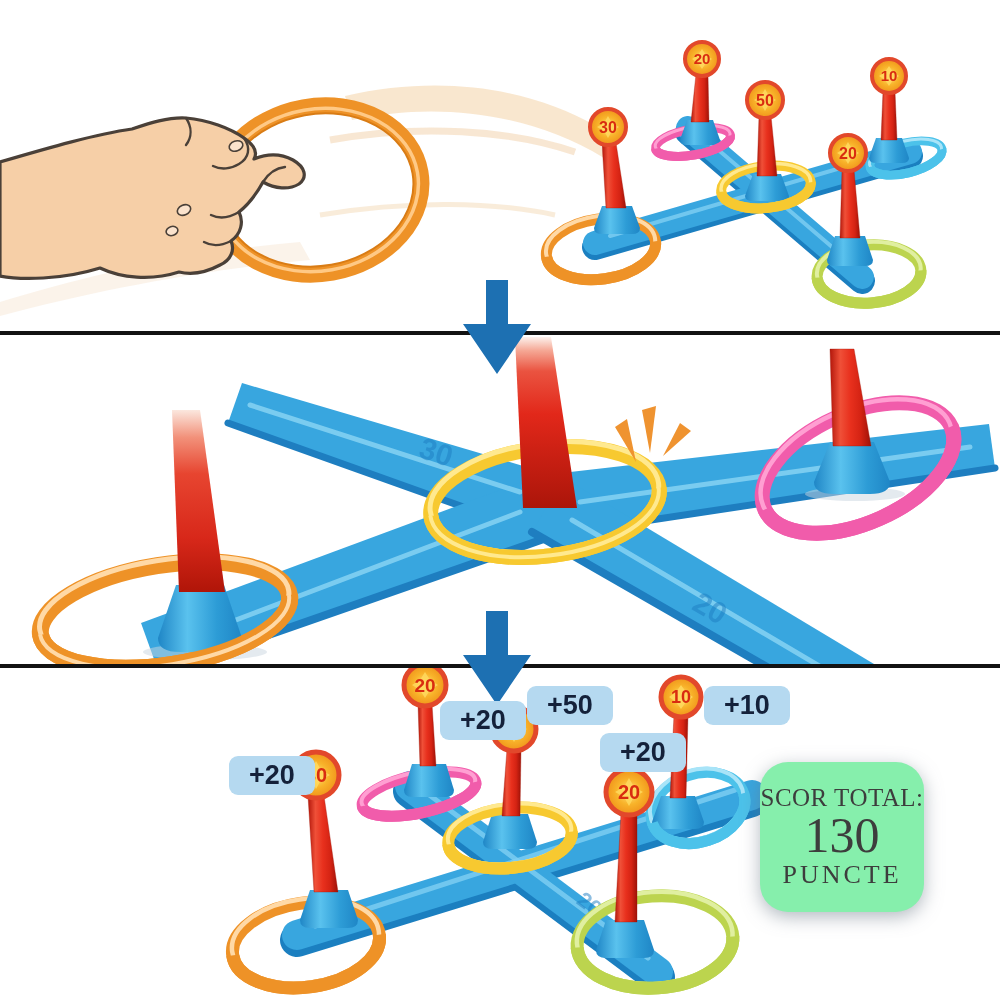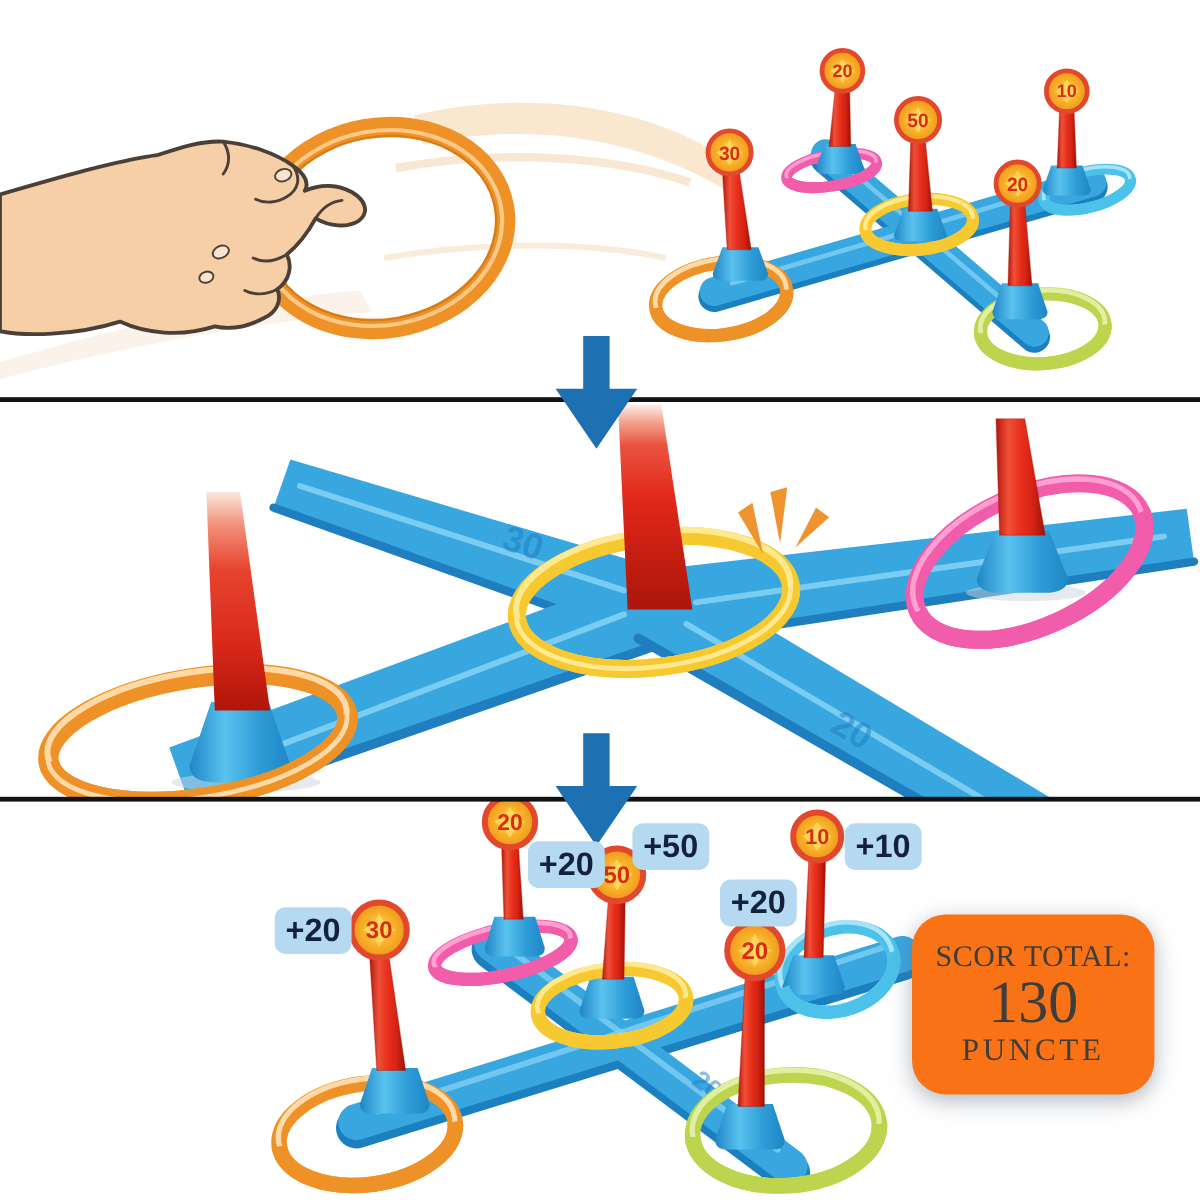--- a/index.html
+++ b/index.html
@@ -4,22 +4,22 @@
 <style>
   html,body{margin:0;padding:0;background:#fff;}
   #canvas{position:relative;width:1000px;height:1000px;background:#ffffff;overflow:hidden;
           font-family:"Liberation Sans",sans-serif;}
   .step-title{position:absolute;left:30px;margin:0;font-weight:700;font-size:46px;line-height:1.05;
               letter-spacing:-0.5px;color:var(--c-title,#131313);}
   .divider{position:absolute;left:0;width:1000px;height:4px;background:#121212;z-index:2;}
   .panel-art{position:absolute;left:0;z-index:1;}
   .arrow-svg{position:absolute;z-index:3;}
   .badge{position:absolute;z-index:4;background:var(--c-badge-bg,#b5d9f0);color:var(--c-badge-text,#14213a);
-         font-weight:700;font-size:27px;line-height:1;padding:6px 9px;border-radius:9px;}
-  .score-box{position:absolute;left:760px;top:762px;width:202px;height:150px;z-index:4;background:#f97316;
+         font-weight:700;font-size:27px;line-height:1;padding:6px 20px;border-radius:9px;}
+  .score-box{position:absolute;left:760px;top:762px;width:164px;height:150px;z-index:4;background:#86efac;
              border-radius:28px;box-shadow:0 5px 18px rgba(104,117,131,0.5);display:flex;flex-direction:column;
              align-items:center;justify-content:center;color:var(--c-score-text,#3d3d3d);
              font-family:"Liberation Serif",serif;}
   .score-label{font-size:25px;letter-spacing:0.5px;}
   .score-value{font-size:50px;line-height:0.95;}
   .score-unit{font-size:26px;letter-spacing:3px;}
   .skin{fill:var(--c-skin,#f6cfa7);stroke:#4a4038;stroke-width:3.2;stroke-linejoin:round;}
   .crease{fill:none;stroke:#4a4038;stroke-width:2.4;stroke-linecap:round;}
   .nail{fill:#fbe3cd;stroke:#4a4038;stroke-width:1.6;}
   .rg-o{stroke:var(--c-ring-orange,#ee9227);fill:none;}

